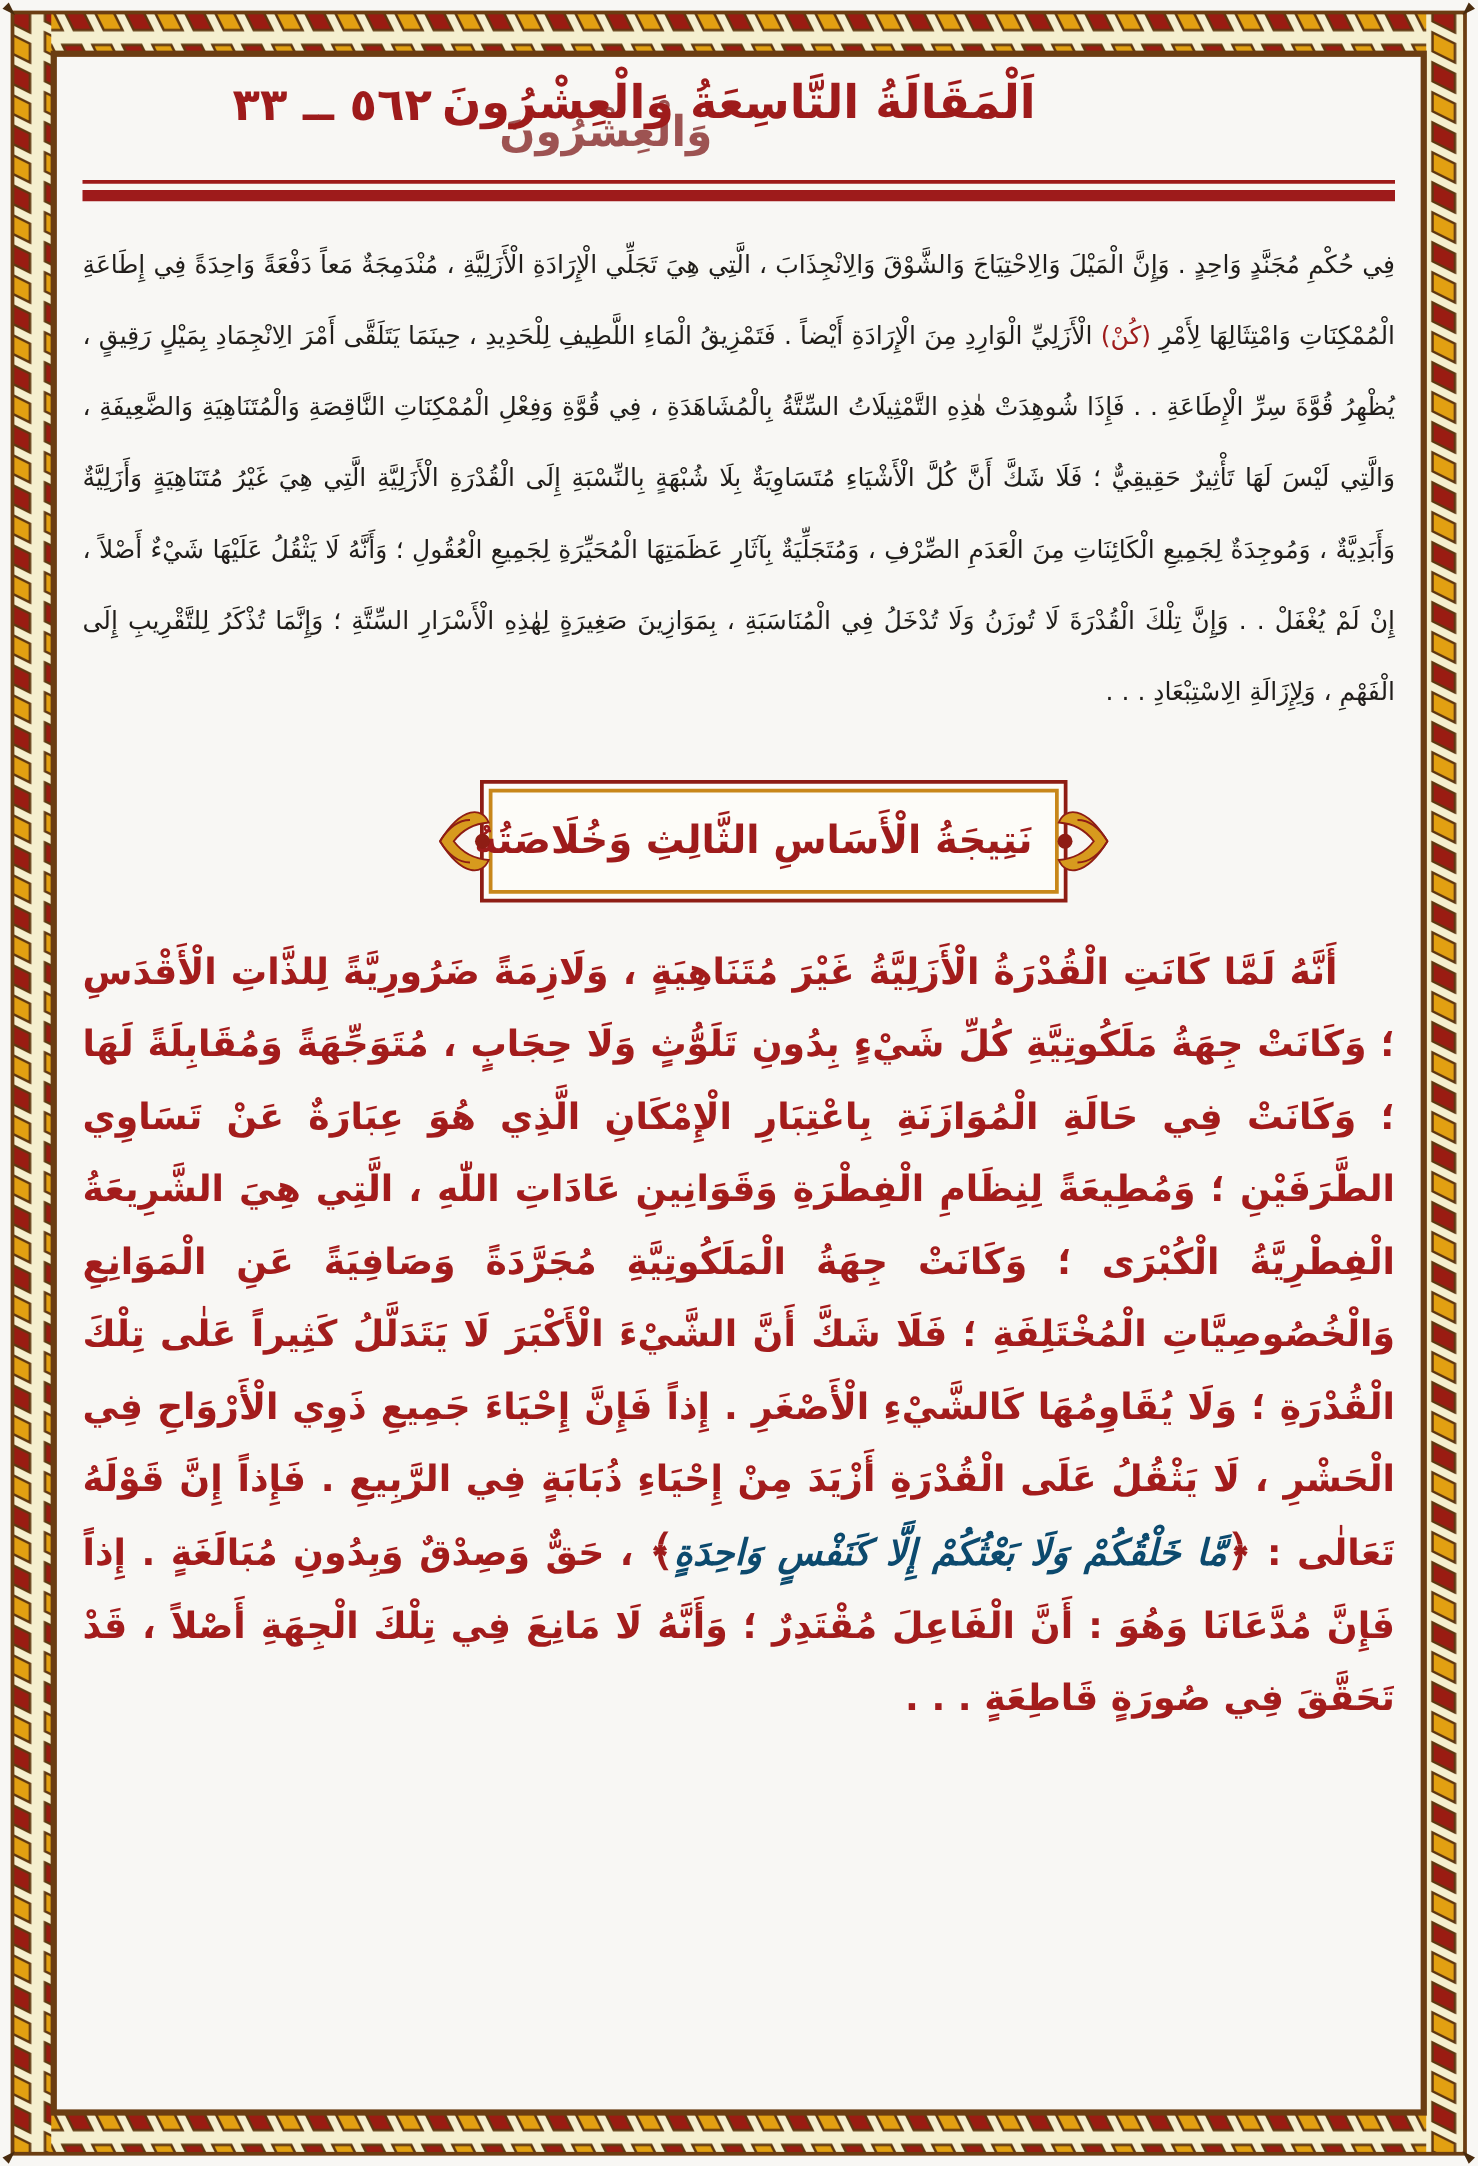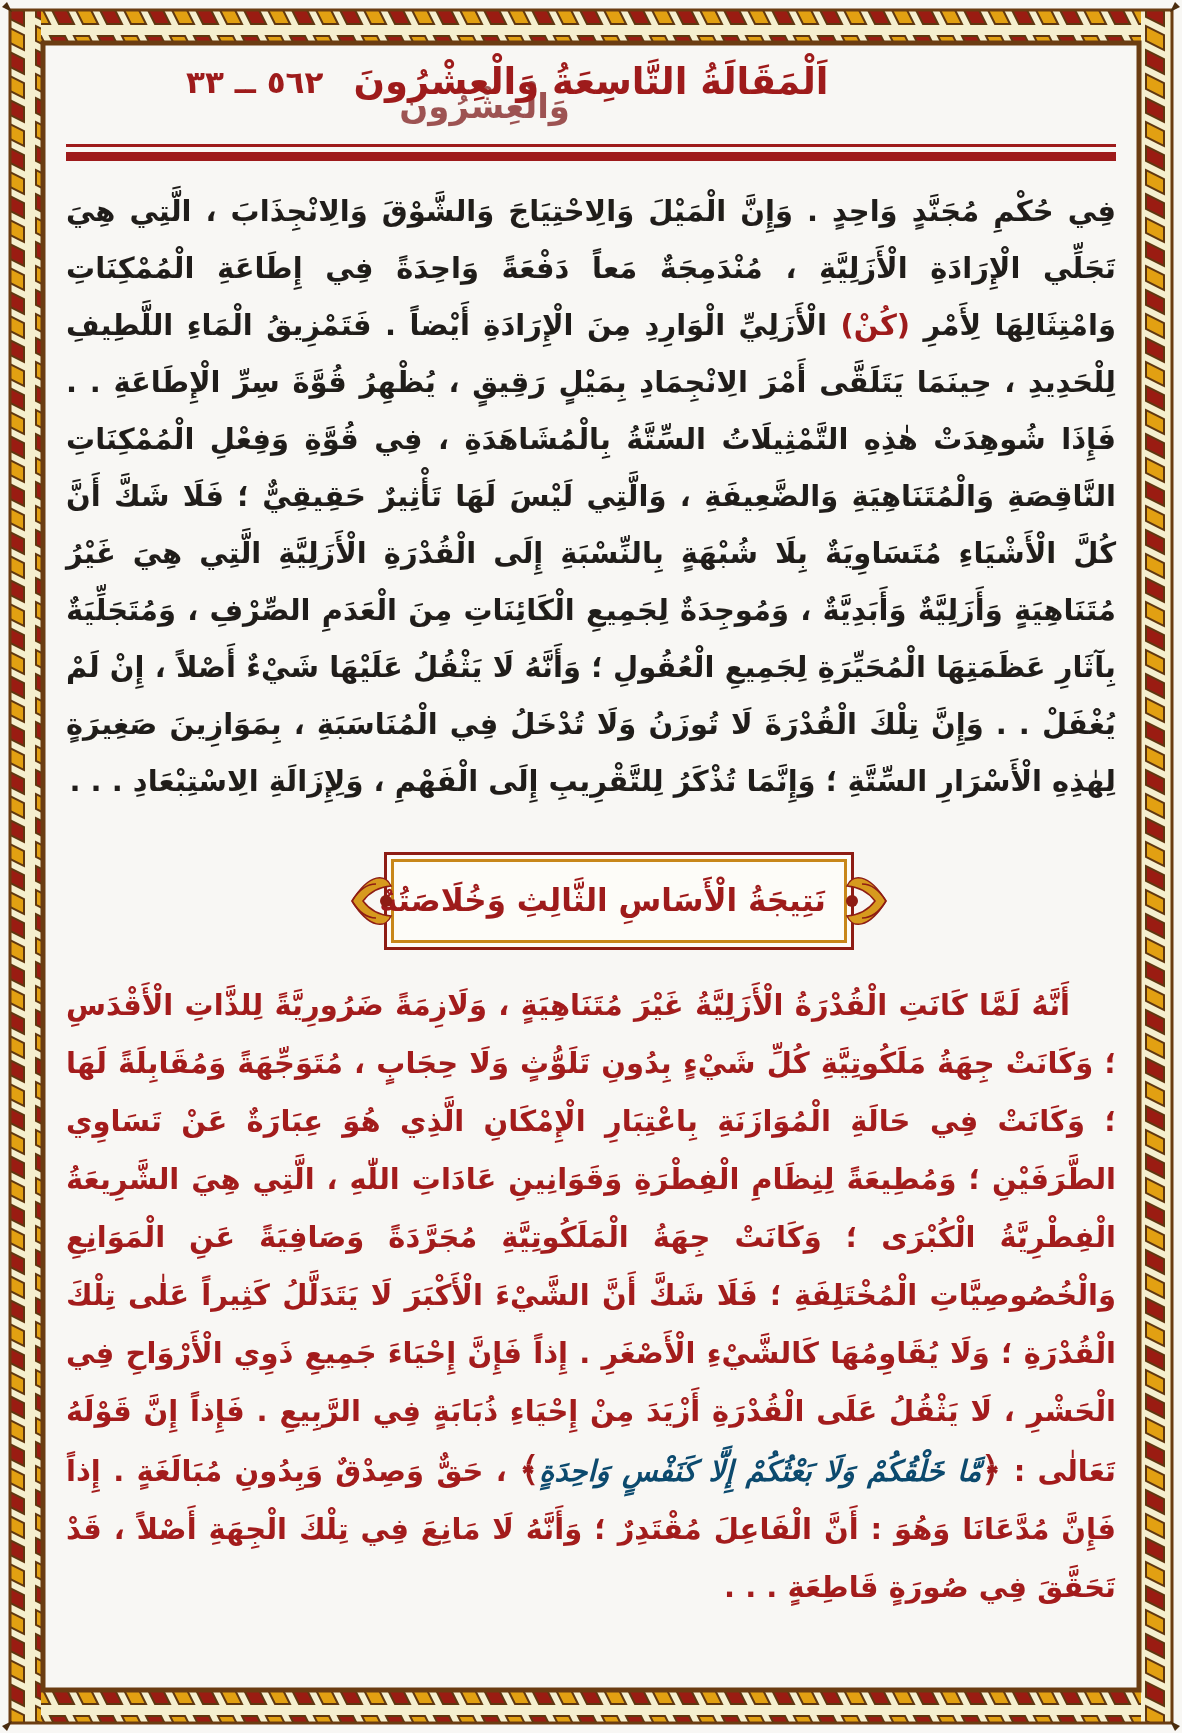--- a/index.html
+++ b/index.html
@@ -12,40 +12,40 @@
   .frame-svg{position:absolute;inset:0;z-index:0;pointer-events:none;}
   .content{
     position:absolute;z-index:1;
     top:46px;right:66px;left:66px;bottom:46px;
     direction:rtl;
   }
   
   .header{position:relative;height:96px;}
   .page-number{
     position:absolute;left:120px;top:18px;
-    color:#9e1b1b;font-weight:700;font-size:31px;letter-spacing:2px;
+    color:#9e1b1b;font-weight:700;font-size:36px;letter-spacing:2px;
   }
   .page-title{
     position:absolute;right:0;left:0;top:14px;text-align:center;
     color:#9e1b1b;font-weight:700;font-size:37px;
   }
   .title-ghost{
     position:absolute;right:52%;top:40px;
     color:#7f1d1d;font-weight:700;font-size:34px;opacity:.75;
     filter:blur(.4px);z-index:-1;white-space:nowrap;
   }
   .header-rule{
     height:5px;margin-top:2px;
     border-top:3px solid #9e1b1b;
     border-bottom:9px solid #9e1b1b;
   }
   
   .body-text{
     margin-top:22px;
-    font-size:29px;font-weight:700;line-height:57px;
+    font-size:20px;font-weight:400;line-height:57px;
     color:#201d1a;text-align:justify;text-justify:inter-word;
   }
   .seg-red{color:#9e1b1b;}
   .seg-blue{color:#0c4a6e;font-style:italic;}
   .seg-bracket{color:#9e1b1b;font-size:34px;}
   .body-maroon{
     margin-top:26px;
     font-size:29px;font-weight:700;line-height:58px;
     color:#a31c1c;text-align:justify;text-justify:inter-word;
     text-indent:46px;

